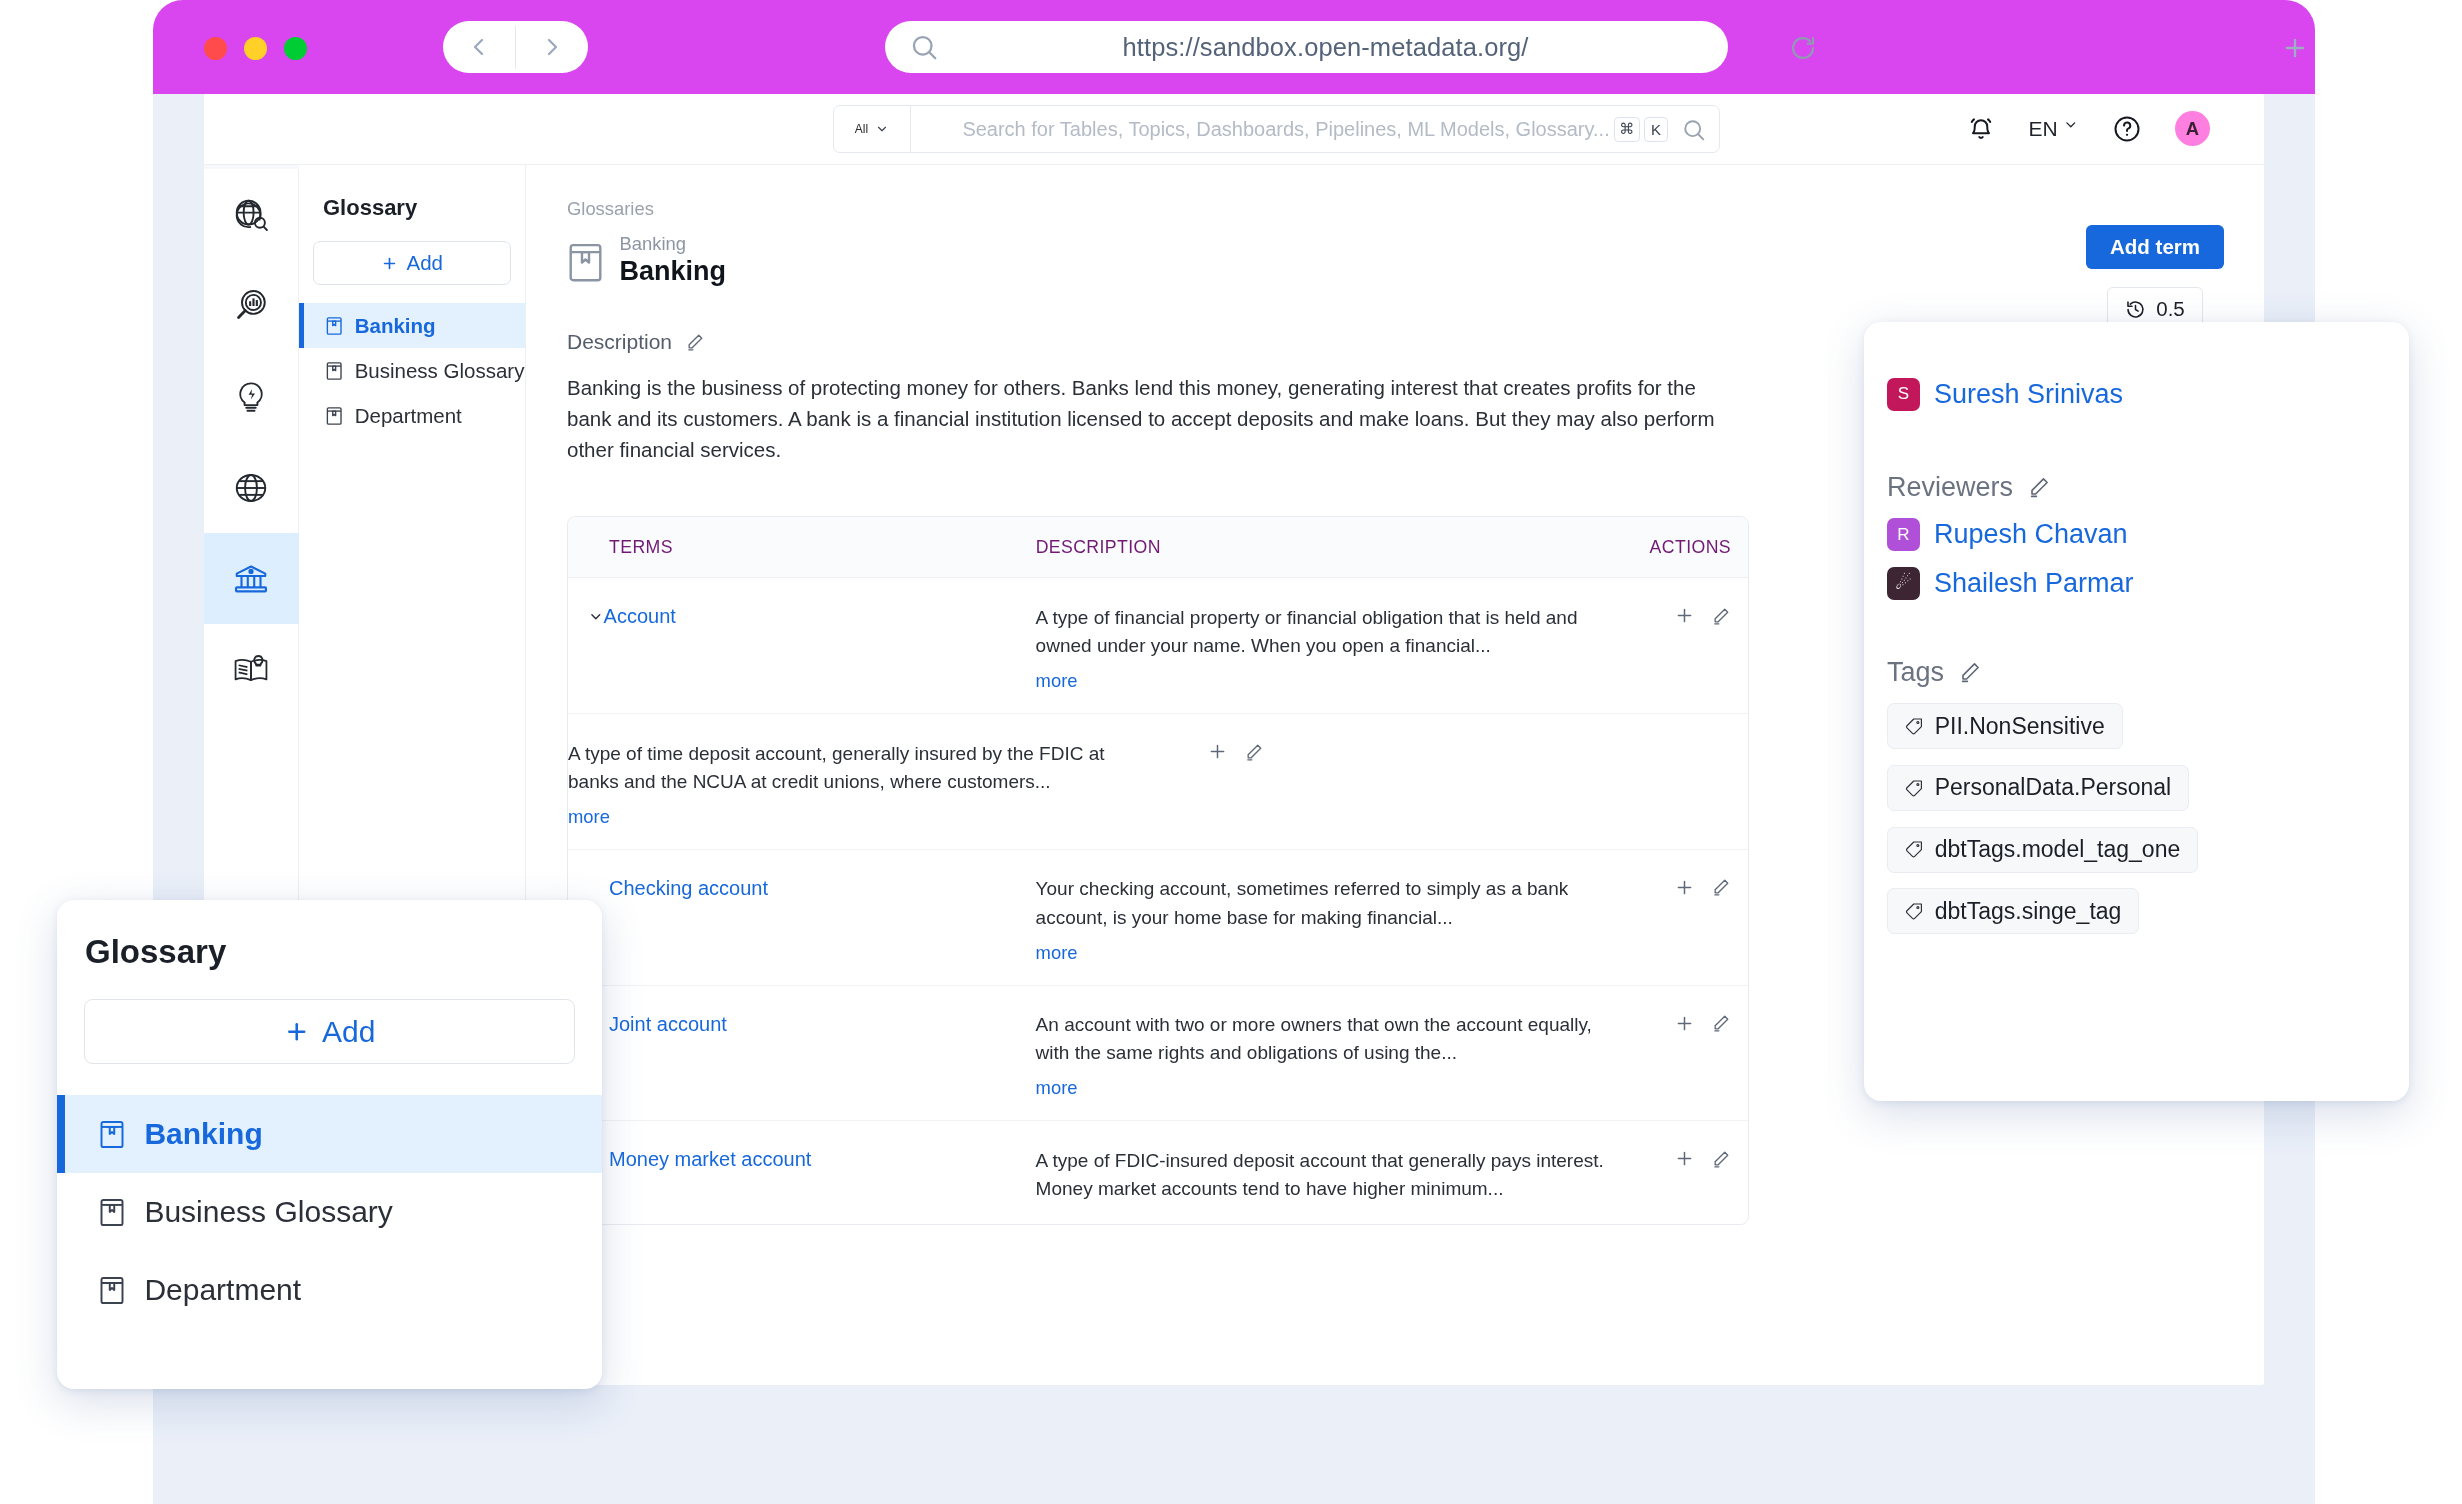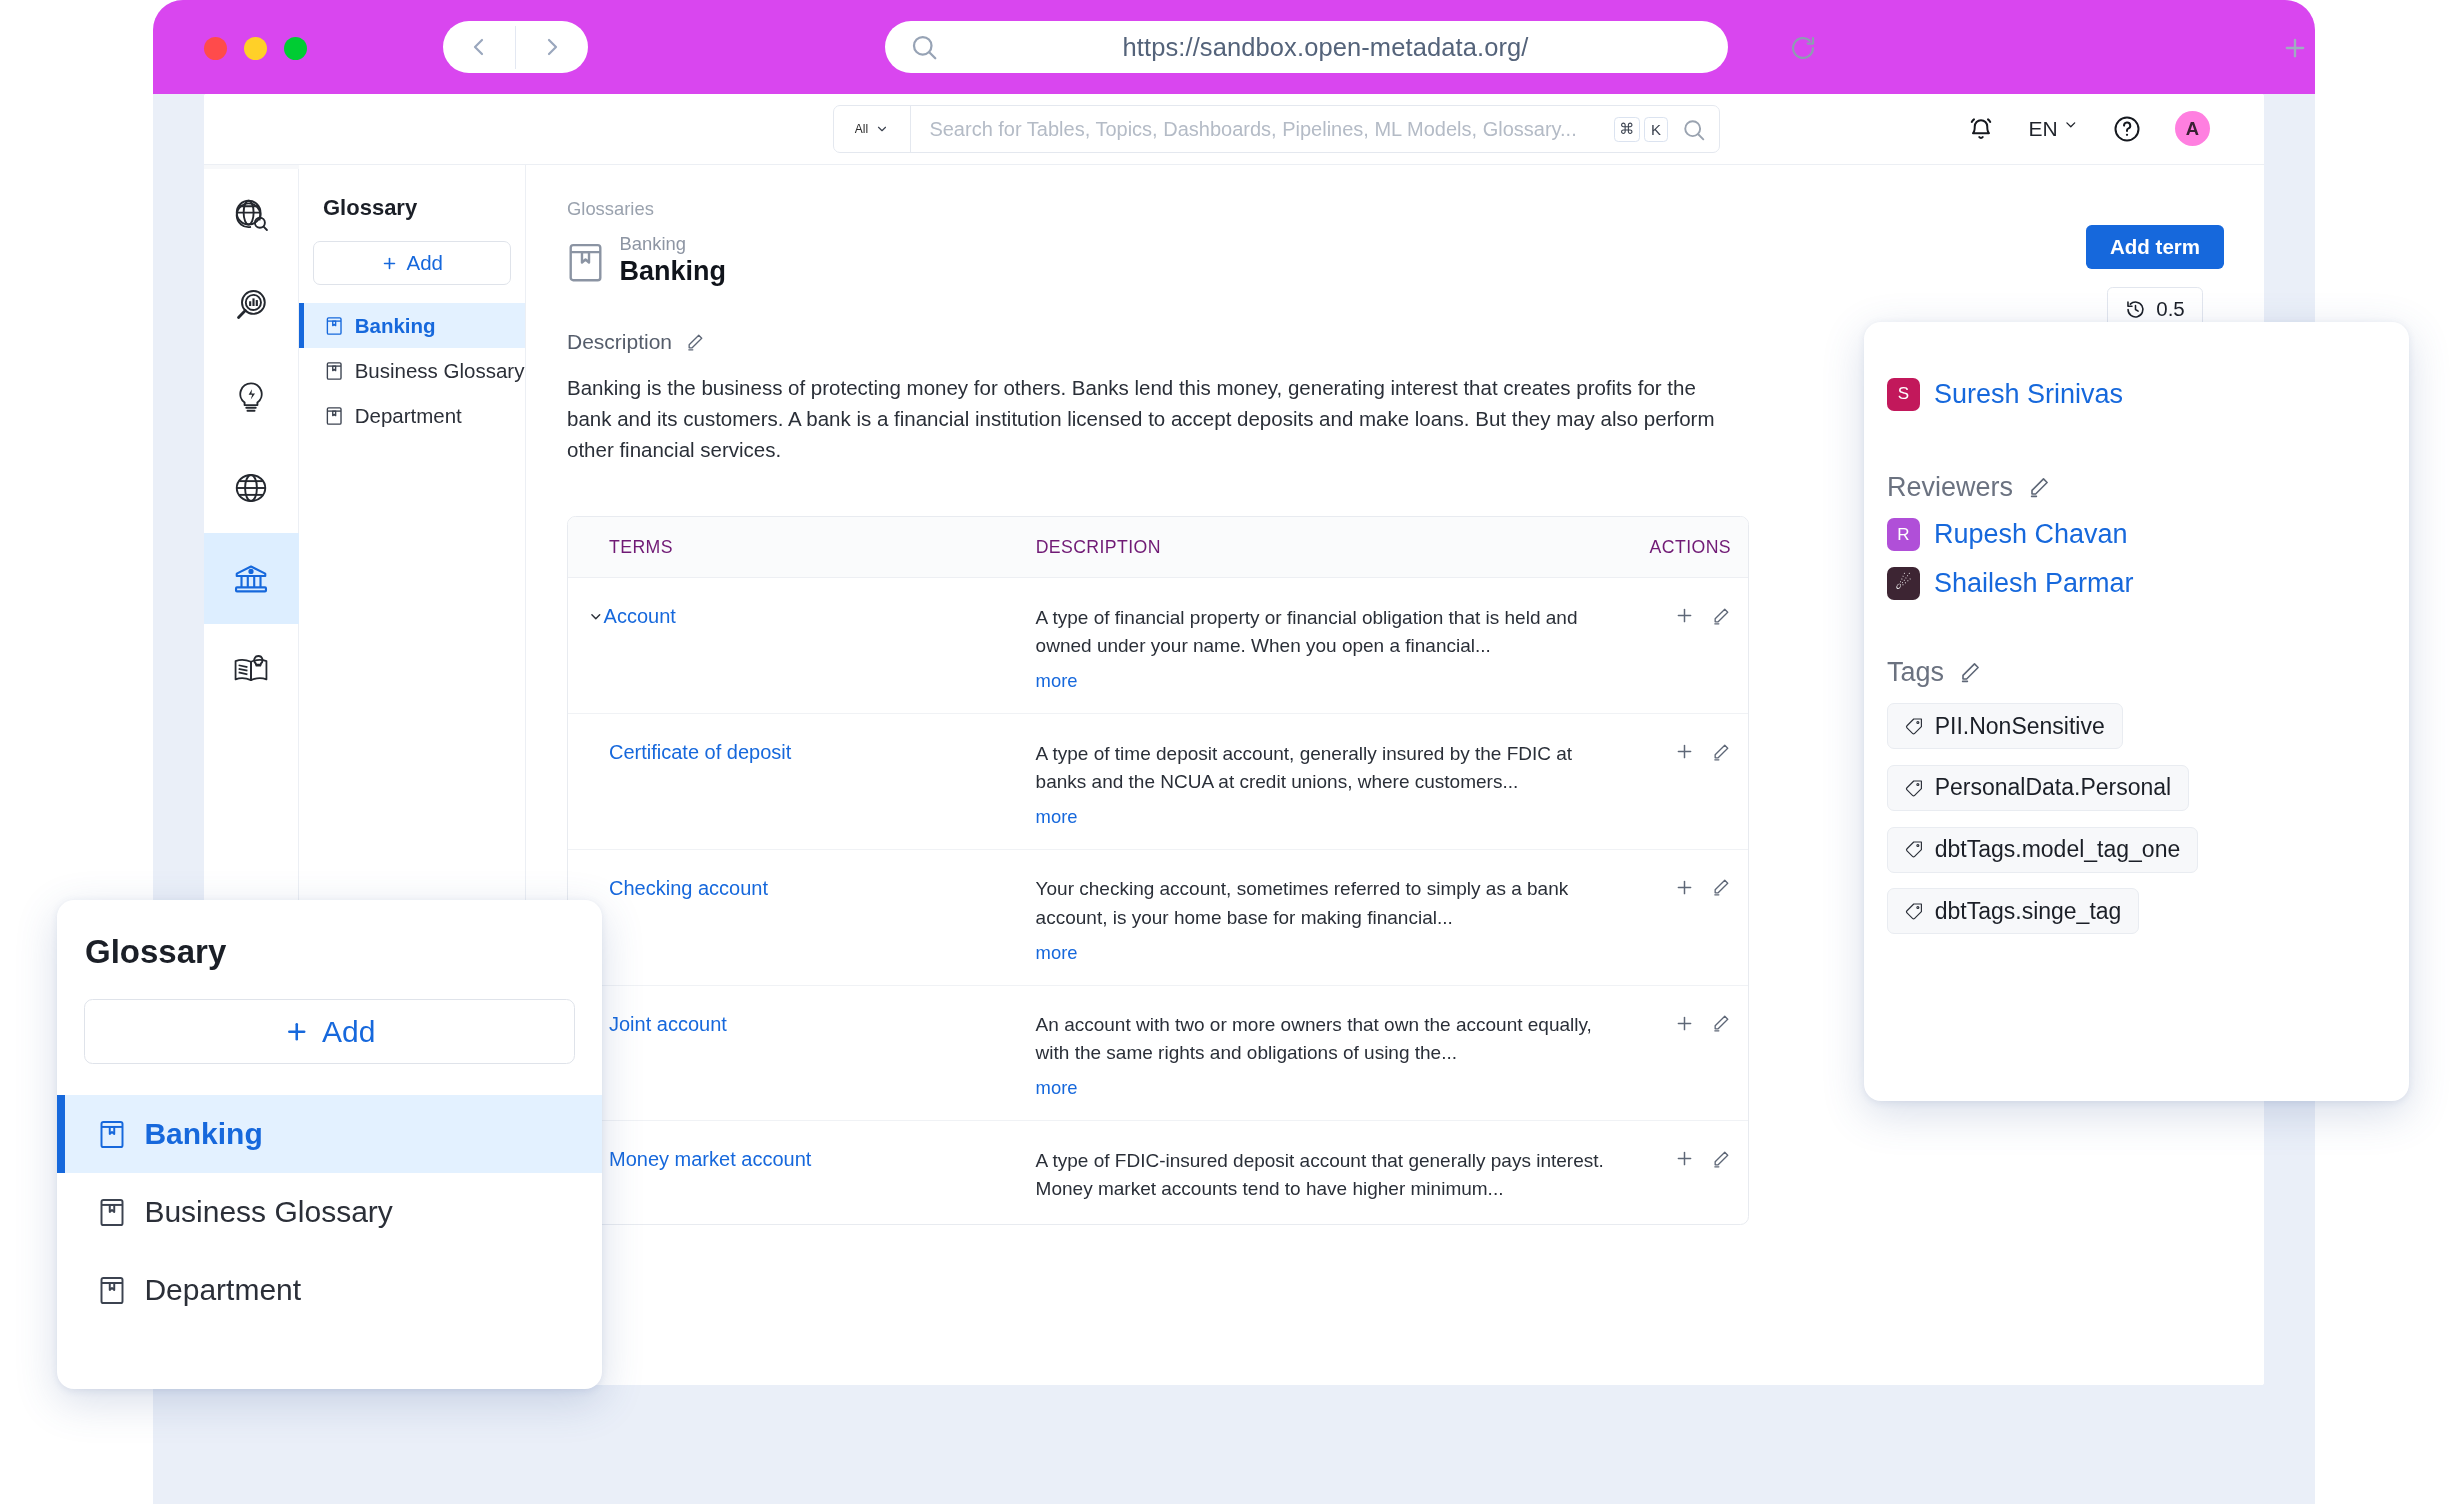--- a/index.html
+++ b/index.html
@@ -77,21 +77,21 @@
     position: absolute; left: 629px; top: 11.3px;
     width: 887px; height: 48px;
     border: 1.4px solid #e4e8ef; border-radius: 7px;
     display: flex; align-items: center; background:#fff;
   }
   .search-scope {
     width: 77px; height: 100%;
     display: flex; align-items: center; justify-content: center; gap: 7px;
     border-right: 1.4px solid #e4e8ef; font-size: 12px; color: #2b2b2b;
   }
-  .search-input-area { flex:1; display:flex; align-items:center; padding: 0 12.8px 0 18.4px; }
+  .search-input-area { flex:1; display:flex; align-items:center; padding: 0 12.8px 0 18.4px; text-align: right; }
   .search-ph { flex:1; font-size: 20px; color: #b4bbc6; white-space:nowrap; overflow:hidden; }
   .kbd {
     border: 1.4px solid #dbe3f0; border-radius: 4.3px;
     min-width: 24px; height: 25.5px; margin-left: 4.3px;
     display:flex; align-items:center; justify-content:center;
     font-size: 15px; color:#3c4350; padding: 0 4.3px;
   }
   .search-go { margin-left: 12.8px; display:flex; }
 
   .topbar-right { position: absolute; right: 54px; top: 17px; display:flex; align-items:center; gap: 33px; }
@@ -603,23 +603,20 @@
                     <svg width="20" height="20" viewBox="0 0 24 24" fill="none" stroke="#5e6777" stroke-width="1.6" stroke-linecap="round" stroke-linejoin="round">
                         <path d="M16.5 3.9 20.1 7.5 8.6 19H5v-3.6z"></path>
                         <line x1="4.6" y1="21.4" x2="9.4" y2="21.4"></line>
                       </svg>
                   </span>
                 </span>
               </div>
             </div>
 
             <div class="tt-row">
-              <div class="col-term">
-                <span class="term-link">Certificate of deposit</span>
-              </div>
               <div class="col-desc">
                 <div class="desc-text">A type of time deposit account, generally insured by the FDIC at banks and the NCUA at credit unions, where customers...</div>
                 <span class="more-link">more</span>
               </div>
               <div class="col-act">
                 <span class="act-icons">
                   <span class="ico">
                     <svg width="21" height="21" viewBox="0 0 24 24" fill="none" stroke="#5e6777" stroke-width="1.7" stroke-linecap="round">
                         <line x1="12" y1="5" x2="12" y2="19"></line>
                         <line x1="5" y1="12" x2="19" y2="12"></line>

